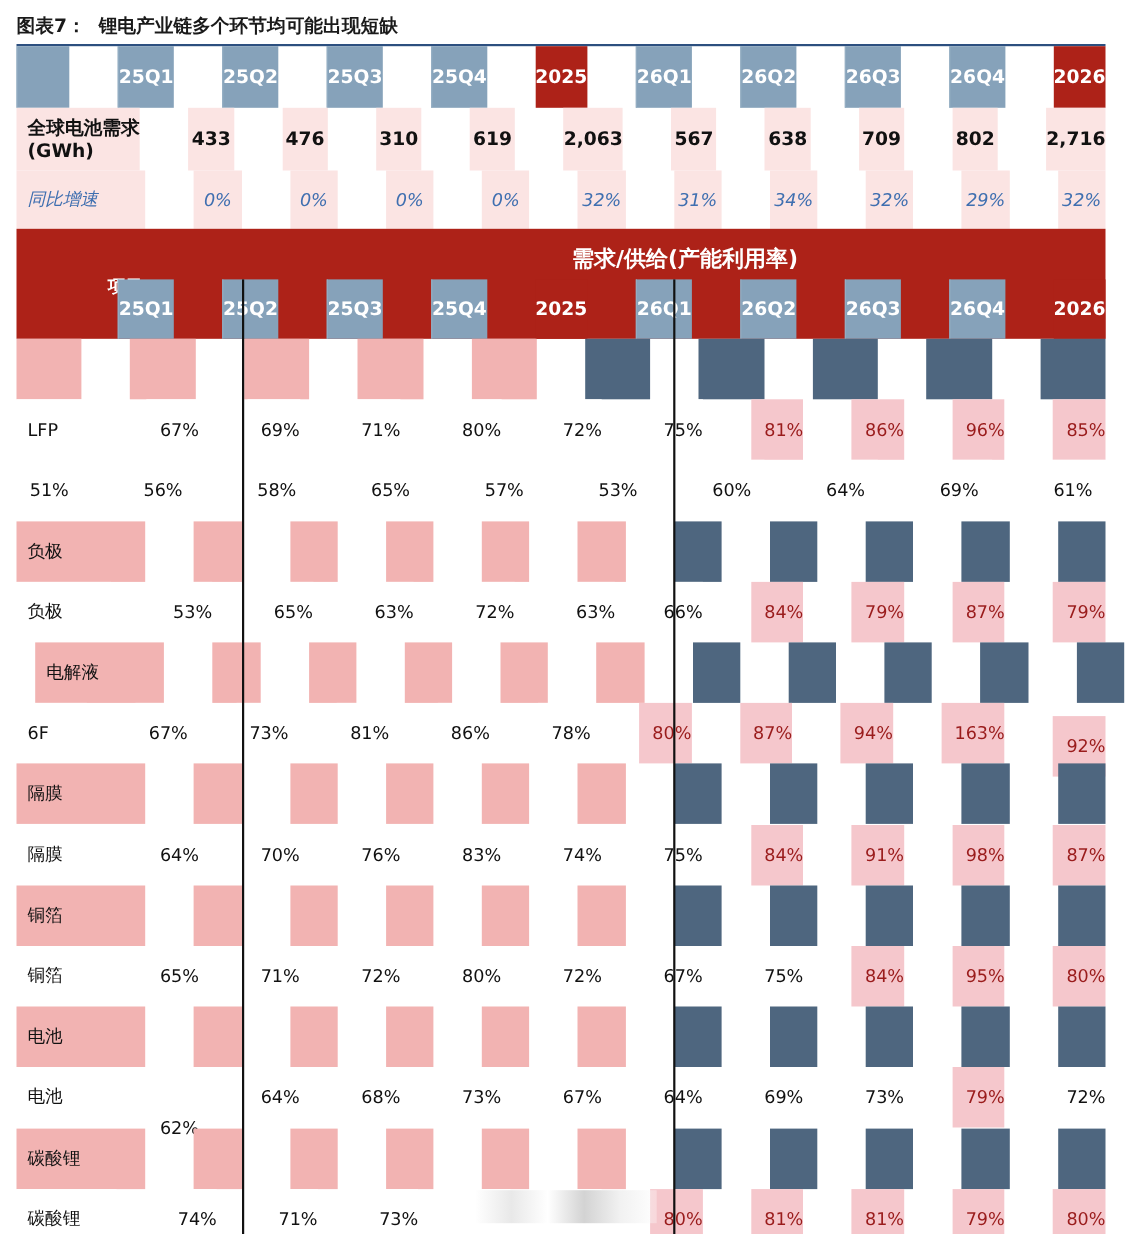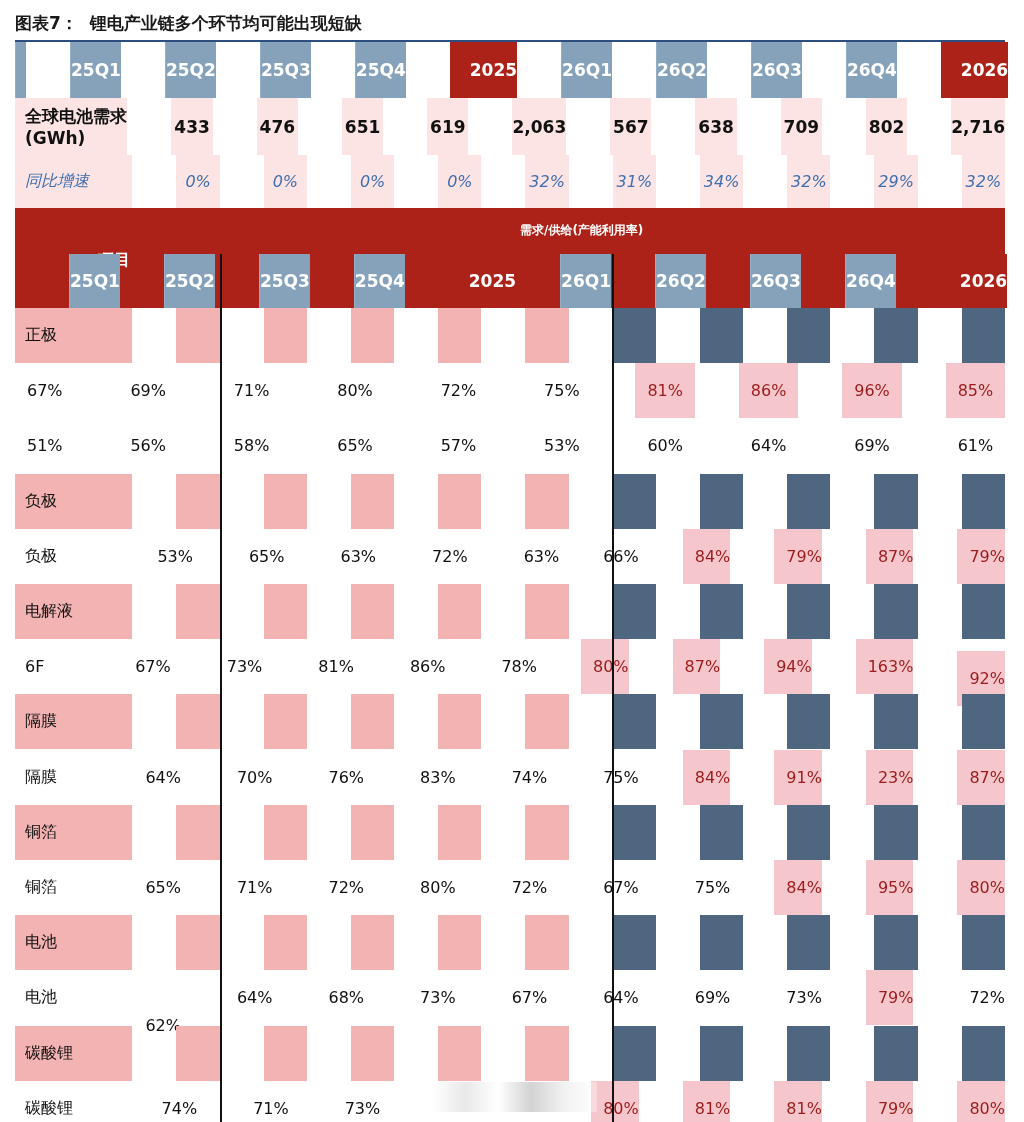--- a/index.html
+++ b/index.html
@@ -5,32 +5,32 @@
   html, body { margin: 0; padding: 0; background: #ffffff; }
   body { width: 1024px; height: 1122px; position: relative; overflow: hidden;
          font-family: "DejaVu Sans", "Liberation Sans", sans-serif; color: #111; }
   .title { position: absolute; left: 15px; top: 12px; font-size: 17px; font-weight: bold; color: #1a1a1a; white-space: pre; }
   .topline { position: absolute; left: 15px; top: 40px; width: 990px; height: 2px; background: #2c4f7f; }
   .row { position: absolute; left: 0; width: 990px; display: flex; gap: 44px; }
   .cell { box-sizing: border-box; display: flex; align-items: center; justify-content: center; font-size: 16px; height: 100%; }
   .lab { width: 205px; justify-content: flex-start; padding-left: 10px; }
   .dc { width: 78.5px; }
   .hdr-blue { background: #86a2ba; color: #fff; font-weight: bold; font-size: 17px; border-left: 1px solid #95afc4; }
-  .hdr-red { background: #ad2218; color: #fff; font-weight: bold; font-size: 17px; padding-left: 20px; }
+  .hdr-red { background: #ad2218; color: #fff; font-weight: bold; font-size: 17px; }
   .demand { background: #fbe4e3; font-weight: bold; font-size: 17px; color: #111; }
   .growth { background: #fbe4e3; color: #3f6fb0; font-style: italic; font-size: 16px; }
   .sec-pink { background: #f2b3b2; }
   .sec-navy { background: #4e667f; }
   .white { background: #fff; }
   .hl { background: #f5c7cc; color: #9a1c1c; }
   .normal { color: #111; }
   .vline { position: absolute; width: 2px; background: #111; }
   .redband { position: absolute; left: 15px; width: 990px; background: #ad2218; }
   .item-label { position: absolute; color:#fff; font-weight: bold; font-size: 16px; }
-  .super-label { position: absolute; color:#fff; font-weight: bold; font-size: 12px; }
+  .super-label { position: absolute; color:#fff; font-weight: bold; font-size: 20px; }
   .smear { position:absolute; left:432px; top:1082px; width:165px; height:30px;
            background: linear-gradient(90deg, rgba(255,255,255,0.2), rgba(230,230,230,0.9) 20%, rgba(255,255,255,0.6) 40%, rgba(200,200,200,0.8) 60%, rgba(240,240,240,0.9) 80%, rgba(255,255,255,0.3)); }
 </style>
 </head>
 <body>
 
 <div class="title">图表7：  锂电产业链多个环节均可能出现短缺</div>
 <div class="topline"></div>
 
 <div id="table">
@@ -44,21 +44,21 @@
       <div class="cell dc hdr-blue">26Q1</div>
       <div class="cell dc hdr-blue">26Q2</div>
       <div class="cell dc hdr-blue">26Q3</div>
       <div class="cell dc hdr-blue">26Q4</div>
       <div class="cell dc hdr-red">2026</div>
     </div>
     <div class="row" style="position: absolute; left: 15px; top: 98px; height: 57px;">
       <div class="cell lab demand">全球电池需求(GWh)</div>
       <div class="cell dc demand">433</div>
       <div class="cell dc demand">476</div>
-      <div class="cell dc demand">651</div>
+      <div class="cell dc demand">310</div>
       <div class="cell dc demand">619</div>
       <div class="cell dc demand">2,063</div>
       <div class="cell dc demand">567</div>
       <div class="cell dc demand">638</div>
       <div class="cell dc demand">709</div>
       <div class="cell dc demand">802</div>
       <div class="cell dc demand">2,716</div>
     </div>
     <div class="row" style="position: absolute; left: 15px; top: 155px; height: 53px;">
       <div class="cell lab growth">同比增速</div>
@@ -83,33 +83,33 @@
       <div class="cell dc hdr-blue">25Q3</div>
       <div class="cell dc hdr-blue">25Q4</div>
       <div class="cell dc hdr-red">2025</div>
       <div class="cell dc hdr-blue">26Q1</div>
       <div class="cell dc hdr-blue">26Q2</div>
       <div class="cell dc hdr-blue">26Q3</div>
       <div class="cell dc hdr-blue">26Q4</div>
       <div class="cell dc hdr-red">2026</div>
     </div>
     <div class="row" style="position: absolute; left: 15px; top: 308px; height: 55px;">
-      <div class="cell lab sec-pink">正极</div>
       <div class="cell dc sec-pink"></div>
       <div class="cell dc sec-pink"></div>
       <div class="cell dc sec-pink"></div>
       <div class="cell dc sec-pink"></div>
       <div class="cell dc sec-pink"></div>
       <div class="cell dc sec-navy"></div>
       <div class="cell dc sec-navy"></div>
       <div class="cell dc sec-navy"></div>
       <div class="cell dc sec-navy"></div>
       <div class="cell dc sec-navy"></div>
     </div>
     <div class="row" style="position: absolute; left: 15px; top: 363px; height: 55px;">
+      <div class="cell lab white">LFP</div>
       <div class="cell dc white normal" style="justify-content: flex-start; padding-left: 12px;">67%</div>
       <div class="cell dc white normal" style="justify-content: flex-start; padding-left: 12px;">69%</div>
       <div class="cell dc white normal" style="justify-content: flex-start; padding-left: 12px;">71%</div>
       <div class="cell dc white normal" style="justify-content: flex-start; padding-left: 12px;">80%</div>
       <div class="cell dc white normal" style="justify-content: flex-start; padding-left: 12px;">72%</div>
       <div class="cell dc white normal" style="justify-content: flex-start; padding-left: 12px;">75%</div>
       <div class="cell dc hl" style="justify-content: flex-start; padding-left: 12px;">81%</div>
       <div class="cell dc hl" style="justify-content: flex-start; padding-left: 12px;">86%</div>
       <div class="cell dc hl" style="justify-content: flex-start; padding-left: 12px;">96%</div>
       <div class="cell dc hl" style="justify-content: flex-start; padding-left: 12px;">85%</div>
@@ -145,21 +145,21 @@
       <div class="cell dc white normal" style="justify-content: flex-start; padding-left: 12px;">65%</div>
       <div class="cell dc white normal" style="justify-content: flex-start; padding-left: 12px;">63%</div>
       <div class="cell dc white normal" style="justify-content: flex-start; padding-left: 12px;">72%</div>
       <div class="cell dc white normal" style="justify-content: flex-start; padding-left: 12px;">63%</div>
       <div class="cell dc white normal" style="justify-content: flex-start; padding-left: 0;">66%</div>
       <div class="cell dc hl" style="justify-content: flex-start; padding-left: 12px;">84%</div>
       <div class="cell dc hl" style="justify-content: flex-start; padding-left: 12px;">79%</div>
       <div class="cell dc hl" style="justify-content: flex-start; padding-left: 12px;">87%</div>
       <div class="cell dc hl" style="justify-content: flex-start; padding-left: 12px;">79%</div>
     </div>
-    <div class="row" style="position: absolute; left: 15px; top: 584px; height: 55px;">
+    <div class="row" style="position: absolute; left: 32px; top: 584px; height: 55px;">
       <div class="cell lab sec-pink">电解液</div>
       <div class="cell dc sec-pink"></div>
       <div class="cell dc sec-pink"></div>
       <div class="cell dc sec-pink"></div>
       <div class="cell dc sec-pink"></div>
       <div class="cell dc sec-pink"></div>
       <div class="cell dc sec-navy"></div>
       <div class="cell dc sec-navy"></div>
       <div class="cell dc sec-navy"></div>
       <div class="cell dc sec-navy"></div>
@@ -194,21 +194,21 @@
     <div class="row" style="position: absolute; left: 15px; top: 750px; height: 55px;">
       <div class="cell lab white">隔膜</div>
       <div class="cell dc white normal" style="justify-content: flex-start; padding-left: 12px;">64%</div>
       <div class="cell dc white normal" style="justify-content: flex-start; padding-left: 12px;">70%</div>
       <div class="cell dc white normal" style="justify-content: flex-start; padding-left: 12px;">76%</div>
       <div class="cell dc white normal" style="justify-content: flex-start; padding-left: 12px;">83%</div>
       <div class="cell dc white normal" style="justify-content: flex-start; padding-left: 12px;">74%</div>
       <div class="cell dc white normal" style="justify-content: flex-start; padding-left: 12px;">75%</div>
       <div class="cell dc hl" style="justify-content: flex-start; padding-left: 12px;">84%</div>
       <div class="cell dc hl" style="justify-content: flex-start; padding-left: 12px;">91%</div>
-      <div class="cell dc hl" style="justify-content: flex-start; padding-left: 12px;">23%</div>
+      <div class="cell dc hl" style="justify-content: flex-start; padding-left: 12px;">98%</div>
       <div class="cell dc hl" style="justify-content: flex-start; padding-left: 12px;">87%</div>
     </div>
     <div class="row" style="position: absolute; left: 15px; top: 805px; height: 55px;">
       <div class="cell lab sec-pink">铜箔</div>
       <div class="cell dc sec-pink"></div>
       <div class="cell dc sec-pink"></div>
       <div class="cell dc sec-pink"></div>
       <div class="cell dc sec-pink"></div>
       <div class="cell dc sec-pink"></div>
       <div class="cell dc sec-navy"></div>

